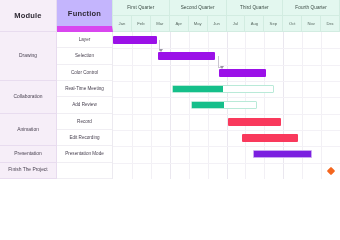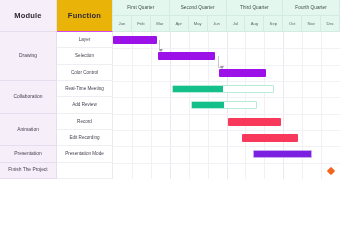--- a/index.html
+++ b/index.html
@@ -17,22 +17,22 @@
   .col-function { left:57px;  width:56px;  }
   .grid-area    { left:113px; width:227px; }
 
   
   .hdr { position:absolute; top:0; height:32px; }
   .hdr-module {
     background:#f6eef8; border-right:1px solid #e8dcef;
     border-bottom:1px solid #e8dcef;
   }
   .hdr-function {
-    background:#eab308; border-right:1px solid #d2ece1;
-    border-bottom:1px solid #d946ef;
+    background:#c4b5fd; border-right:1px solid #d2ece1;
+    border-bottom:6px solid #d946ef;
   }
   .hdr-module .cap, .hdr-function .cap {
     position:absolute; inset:0;
     display:flex; align-items:center; justify-content:center;
     font-size:7.5px; font-weight:bold; color:#2f2a35; letter-spacing:.2px;
   }
   .hdr-grid { background:#e3f7ef; }
 
   .qrow { position:absolute; top:0; left:0; right:0; height:16px; display:flex; }
   .qcell {

